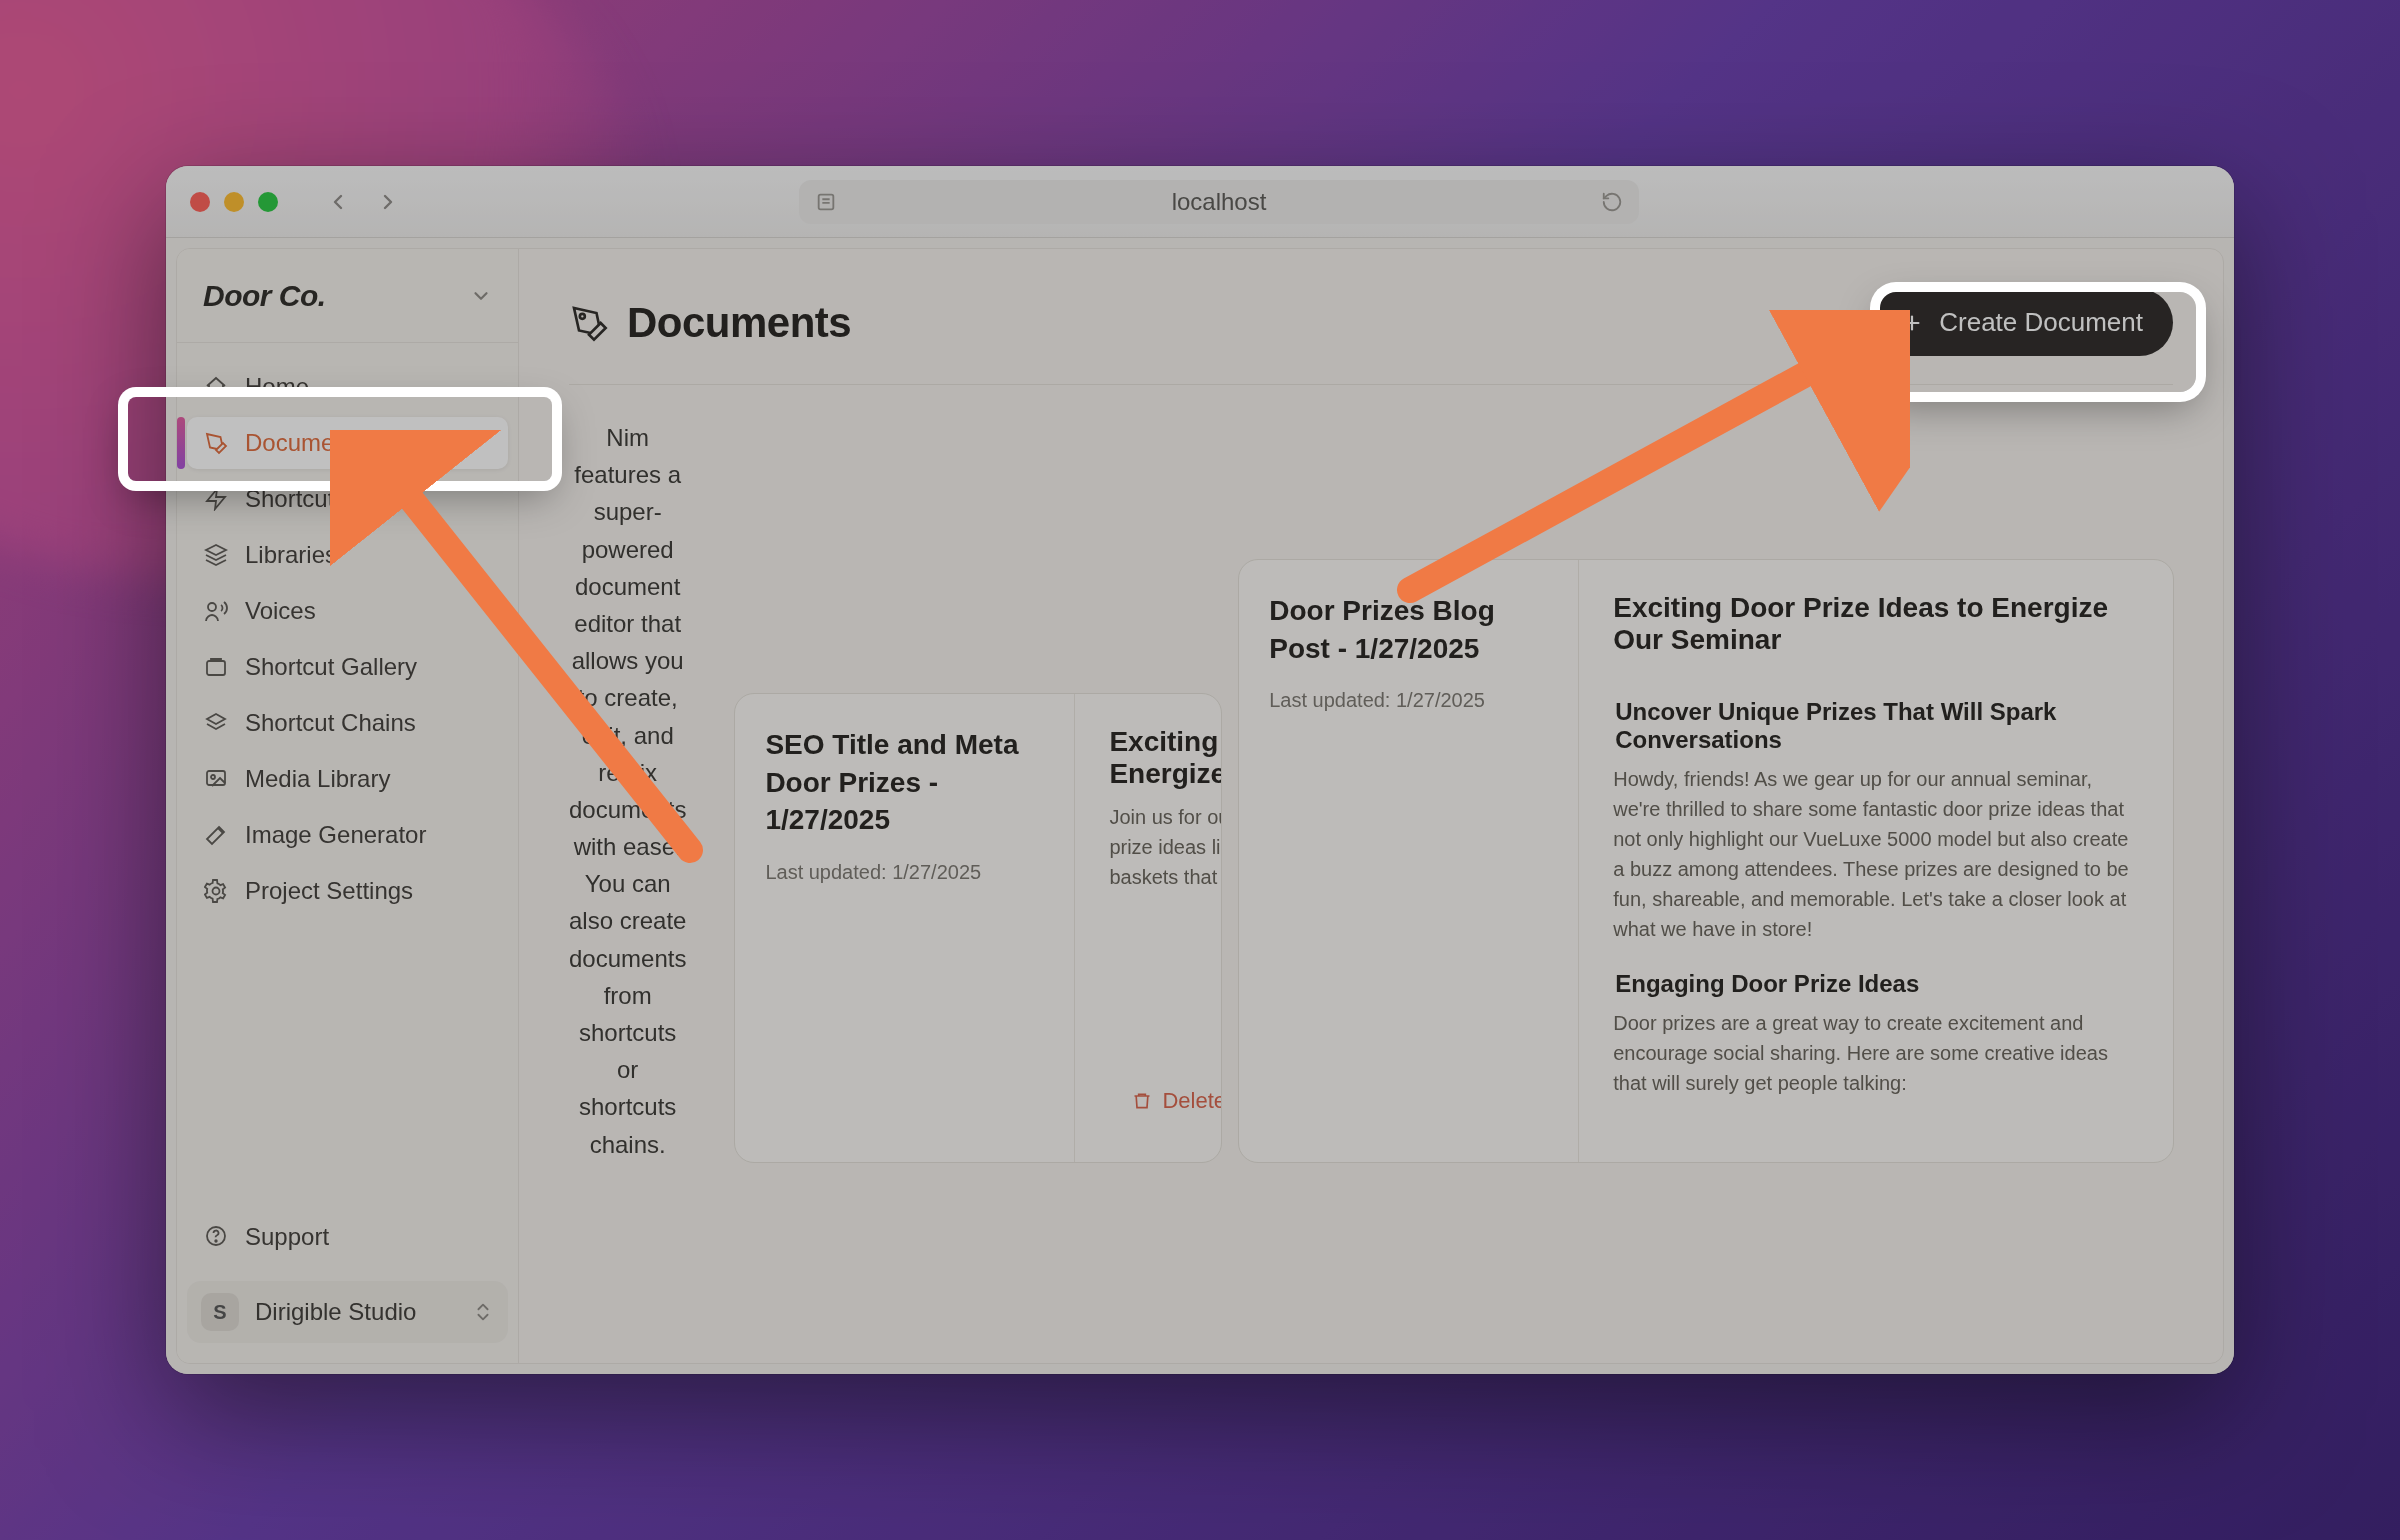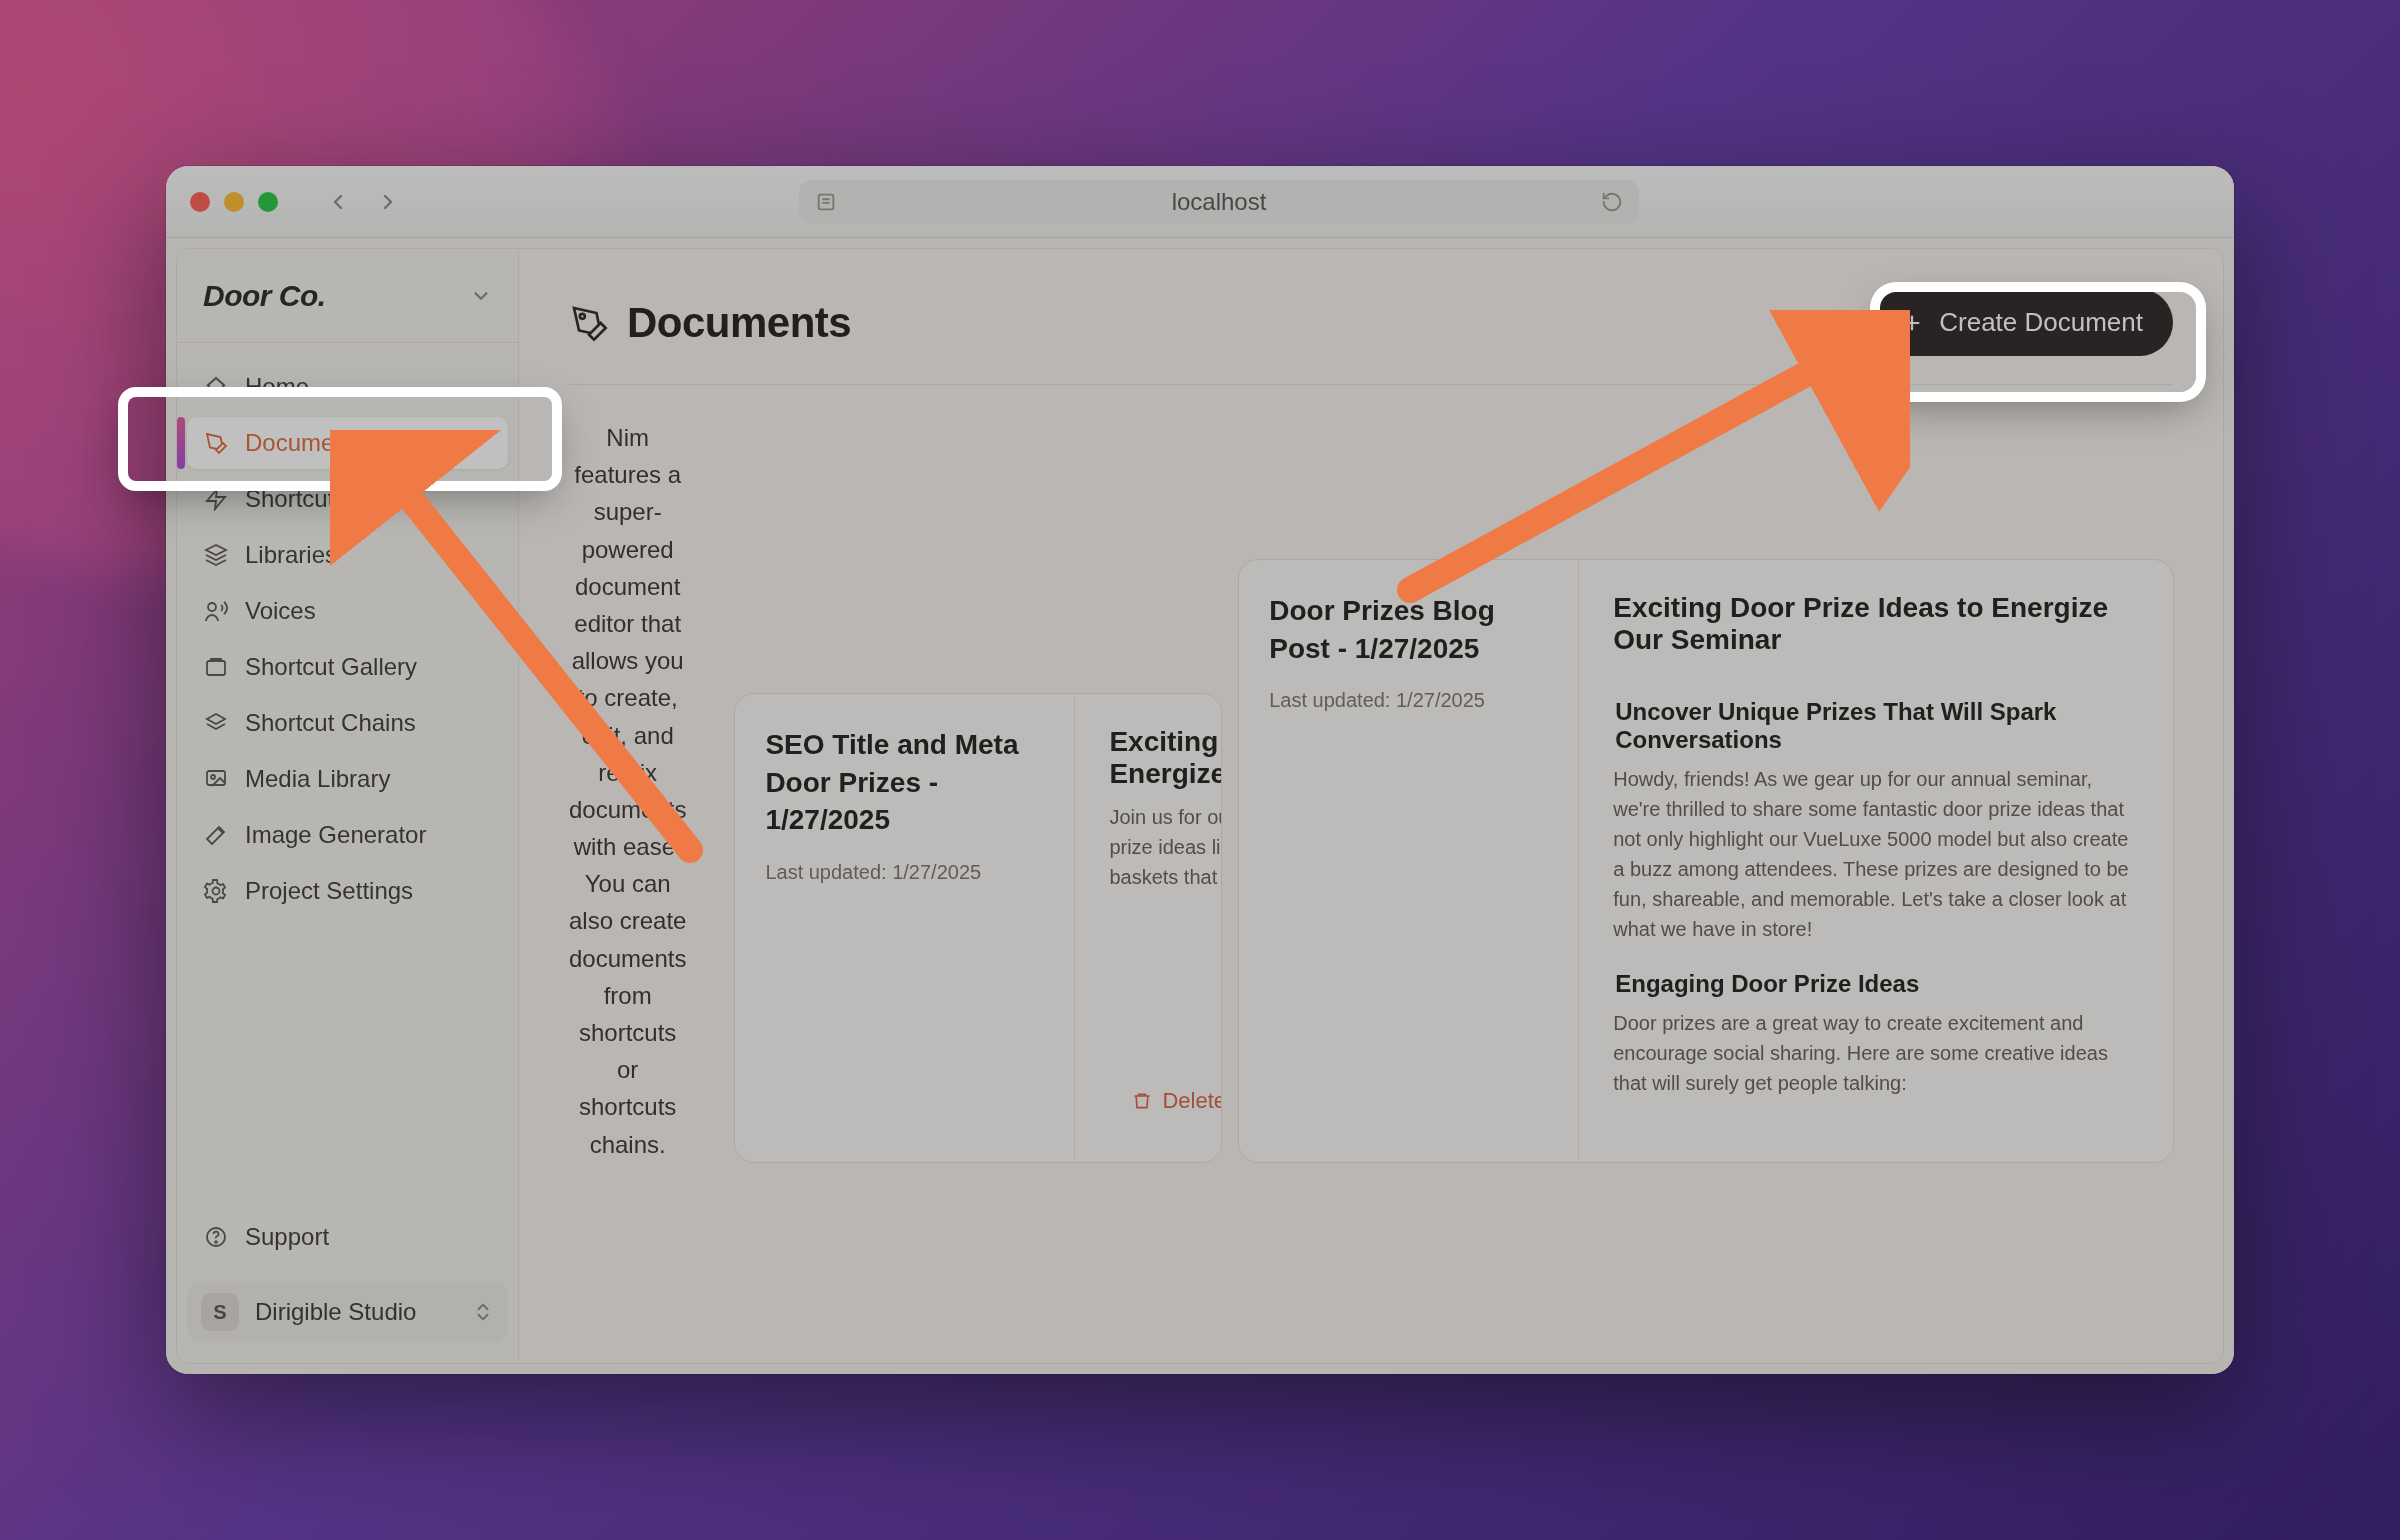--- a/index.html
+++ b/index.html
@@ -102,21 +102,21 @@
     background:#ffffff; color:#e06a3b;
     box-shadow: 0 1px 4px rgba(0,0,0,0.08);
   }
   .nav-item.active::before {
     content:''; position:absolute; left:-10px; top:0; bottom:0; width:8px;
     background: linear-gradient(#e45aa0,#a94fd6); border-radius:4px;
   }
   .nav-item.active .ic { color:#e06a3b; }
   .sidebar-bottom { padding: 14px 10px 20px; }
   .support {
-    display:flex; align-items:center; gap:16px;
+    display:flex; align-items:flex-start; gap:16px;
     padding: 12px 16px; font-size:24px; color:#403d39; border-radius:10px;
   }
   .support .ic { width:26px; height:26px; color:#5c5954; display:inline-flex; align-items:center; justify-content:center; }
   .workspace {
     margin-top: 18px;
     display:flex; align-items:center; gap:16px;
     padding: 12px 14px;
     background:#edeae4; border-radius:14px;
   }
   .workspace .badge {

